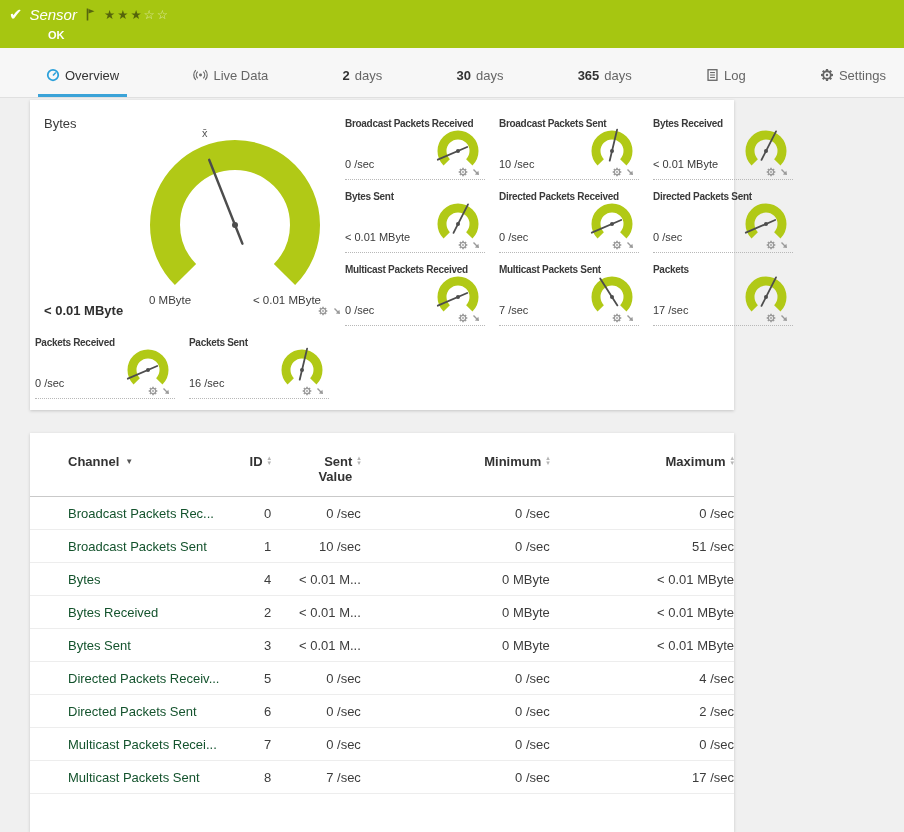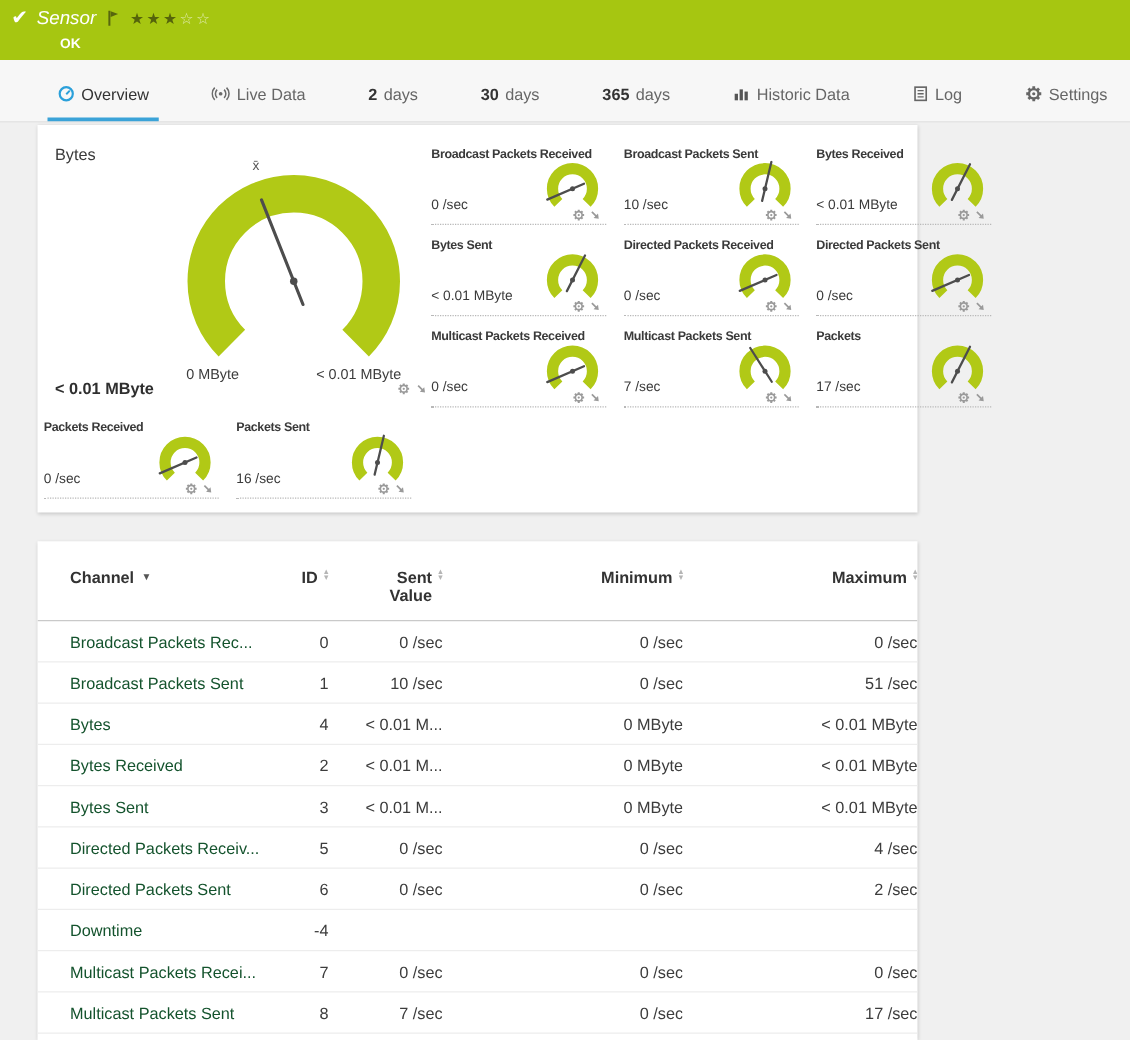--- a/index.html
+++ b/index.html
@@ -44,21 +44,21 @@
 
   
   .tile{position:absolute;width:140px;height:62px;border-bottom:1px dotted #b8b8b8}
   .tile-name{font-size:10px;font-weight:bold;color:#3a3a3a;white-space:nowrap;letter-spacing:-0.3px}
   .tile-gauge{position:absolute;right:4px;top:9px;width:46px;height:46px}
   .tile-value{position:absolute;left:0;bottom:9px;font-size:11px;color:#3a3a3a}
   .tile-icons{position:absolute;right:4px;bottom:2px;display:flex;gap:3px;align-items:center}
   .gslot,.pslot{display:inline-flex;line-height:0}
 
   
-  .trow{display:flex;align-items:center;height:33px;border-bottom:1px solid #ededed;padding-left:26px;font-size:13px}
+  .trow{display:flex;align-items:center;height:33px;border-bottom:1px solid #ededed;padding-left:38px;font-size:13px}
   .thead{height:64px;border-bottom:1px solid #c9c9c9;align-items:flex-start;padding-top:21px;font-weight:bold;color:#333}
   .th{display:flex;align-items:flex-start}
   .td{overflow:hidden;white-space:nowrap}
   .col-ch{width:170px;justify-content:flex-start;text-align:left;color:#14532d}
   .col-id{width:45px;justify-content:flex-end;text-align:right;color:#3c3c3c}
   .col-lv{width:95px;justify-content:flex-end;text-align:right;color:#3c3c3c}
   .col-min{width:200px;justify-content:flex-end;text-align:right;color:#3c3c3c}
   .col-max{width:195px;justify-content:flex-end;text-align:right;color:#3c3c3c}
   .col-edit{flex:1;display:flex;justify-content:center;align-items:center}
   .th.col-ch,.th.col-id,.th.col-lv,.th.col-min,.th.col-max{color:#333}
@@ -110,30 +110,20 @@
         <b>2</b>
         <span>days</span>
       </div>
       <div class="tab">
         <b>30</b>
         <span>days</span>
       </div>
       <div class="tab">
         <b>365</b>
         <span>days</span>
-      </div>
-      <div class="tab">
-        <span class="tab-ic">
-          <svg width="14" height="14" viewBox="0 0 16 16">
-            <rect x="2" y="8" width="3" height="6" fill="#555"></rect>
-            <rect x="6.5" y="4" width="3" height="10" fill="#555"></rect>
-            <rect x="11" y="6" width="3" height="8" fill="#555"></rect>
-          </svg>
-        </span>
-        <span>Historic Data</span>
       </div>
       <div class="tab">
         <span class="tab-ic">
           <svg width="13" height="14" viewBox="0 0 16 16">
             <rect x="2.5" y="1.5" width="11" height="13" fill="none" stroke="#666" stroke-width="1.6"></rect>
             <line x1="5" y1="5" x2="11" y2="5" stroke="#666" stroke-width="1.3"></line>
             <line x1="5" y1="8" x2="11" y2="8" stroke="#666" stroke-width="1.3"></line>
             <line x1="5" y1="11" x2="11" y2="11" stroke="#666" stroke-width="1.3"></line>
           </svg>
         </span>
@@ -660,33 +650,20 @@
           <div class="td col-min">0 /sec</div>
           <div class="td col-max">2 /sec</div>
           <div class="td col-edit">
             <svg width="14" height="14" viewBox="0 0 16 16">
               <line x1="3" y1="13" x2="8.4" y2="7.6" stroke="#56738f" stroke-width="2.6" stroke-linecap="round"></line>
               <path d="M8.6 2.4 A3.7 3.7 0 1 0 13.6 7.4" fill="none" stroke="#56738f" stroke-width="2.2"></path>
             </svg>
           </div>
         </div>
         <div class="trow">
-          <div class="td col-ch">Downtime</div>
-          <div class="td col-id">-4</div>
-          <div class="td col-lv"></div>
-          <div class="td col-min"></div>
-          <div class="td col-max"></div>
-          <div class="td col-edit">
-            <svg width="14" height="14" viewBox="0 0 16 16">
-              <line x1="3" y1="13" x2="8.4" y2="7.6" stroke="#56738f" stroke-width="2.6" stroke-linecap="round"></line>
-              <path d="M8.6 2.4 A3.7 3.7 0 1 0 13.6 7.4" fill="none" stroke="#56738f" stroke-width="2.2"></path>
-            </svg>
-          </div>
-        </div>
-        <div class="trow">
           <div class="td col-ch">Multicast Packets Recei...</div>
           <div class="td col-id">7</div>
           <div class="td col-lv">0 /sec</div>
           <div class="td col-min">0 /sec</div>
           <div class="td col-max">0 /sec</div>
           <div class="td col-edit">
             <svg width="14" height="14" viewBox="0 0 16 16">
               <line x1="3" y1="13" x2="8.4" y2="7.6" stroke="#56738f" stroke-width="2.6" stroke-linecap="round"></line>
               <path d="M8.6 2.4 A3.7 3.7 0 1 0 13.6 7.4" fill="none" stroke="#56738f" stroke-width="2.2"></path>
             </svg>

